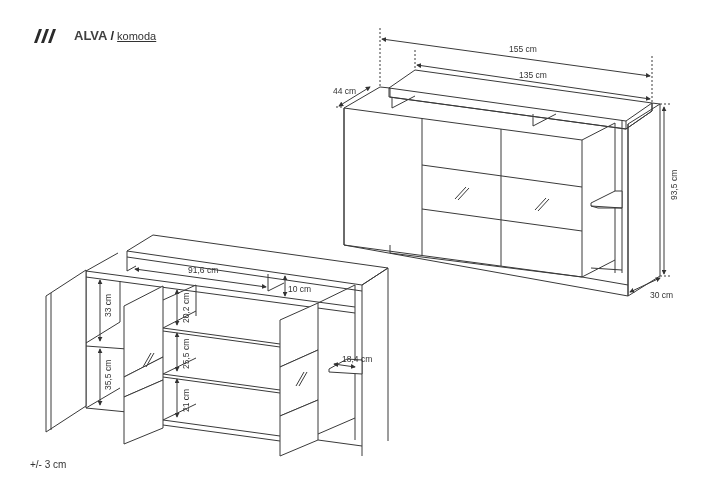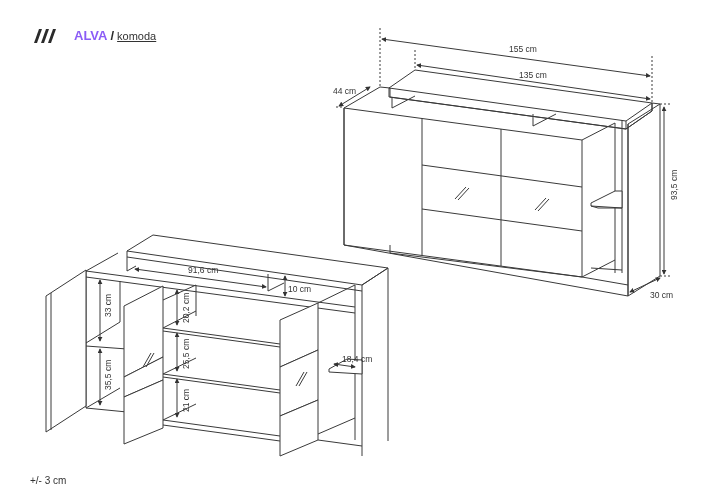--- a/index.html
+++ b/index.html
@@ -1,22 +1,22 @@
 <!DOCTYPE html>
 <html><head>
 <meta charset="utf-8">
 <style>
   html, body { margin:0; padding:0; background:#ffffff; }
   body { width:708px; height:500px; position:relative; overflow:hidden; font-family:"Liberation Sans", sans-serif; color:#333; }
   .header { position:absolute; left:30px; top:28px; display:flex; align-items:center; }
   .logo { width:26px; height:14px; margin-right:18px; }
-  .title-main { font-weight:bold; font-size:13px; color:#8b5cf6; }
+  .title-main { font-weight:bold; font-size:13px; color:#404040; }
   .title-sep { font-weight:bold; font-size:13px; color:#2b2b2b; margin:0 3px; }
   .title-sub { font-size:11px; color:#333;text-decoration:underline; }
-  .tolerance { position:absolute; left:30px; top:459px; font-size:10px; color:#333;margin-top:16px; }
+  .tolerance { position:absolute; left:30px; top:459px; font-size:10px; color:#333; }
   svg.drawing { position:absolute; left:0; top:0; }
   .dim { font-family:"Liberation Sans", sans-serif; font-size:8.5px; fill:#333; }
 </style>
 </head>
 <body>
 
 <div class="header">
   <svg class="logo" viewBox="0 0 26 14">
     <polygon points="4,14 9,0 12,0 7,14" fill="#2b2b2b"></polygon>
     <polygon points="11,14 16,0 19,0 14,14" fill="#2b2b2b"></polygon>

